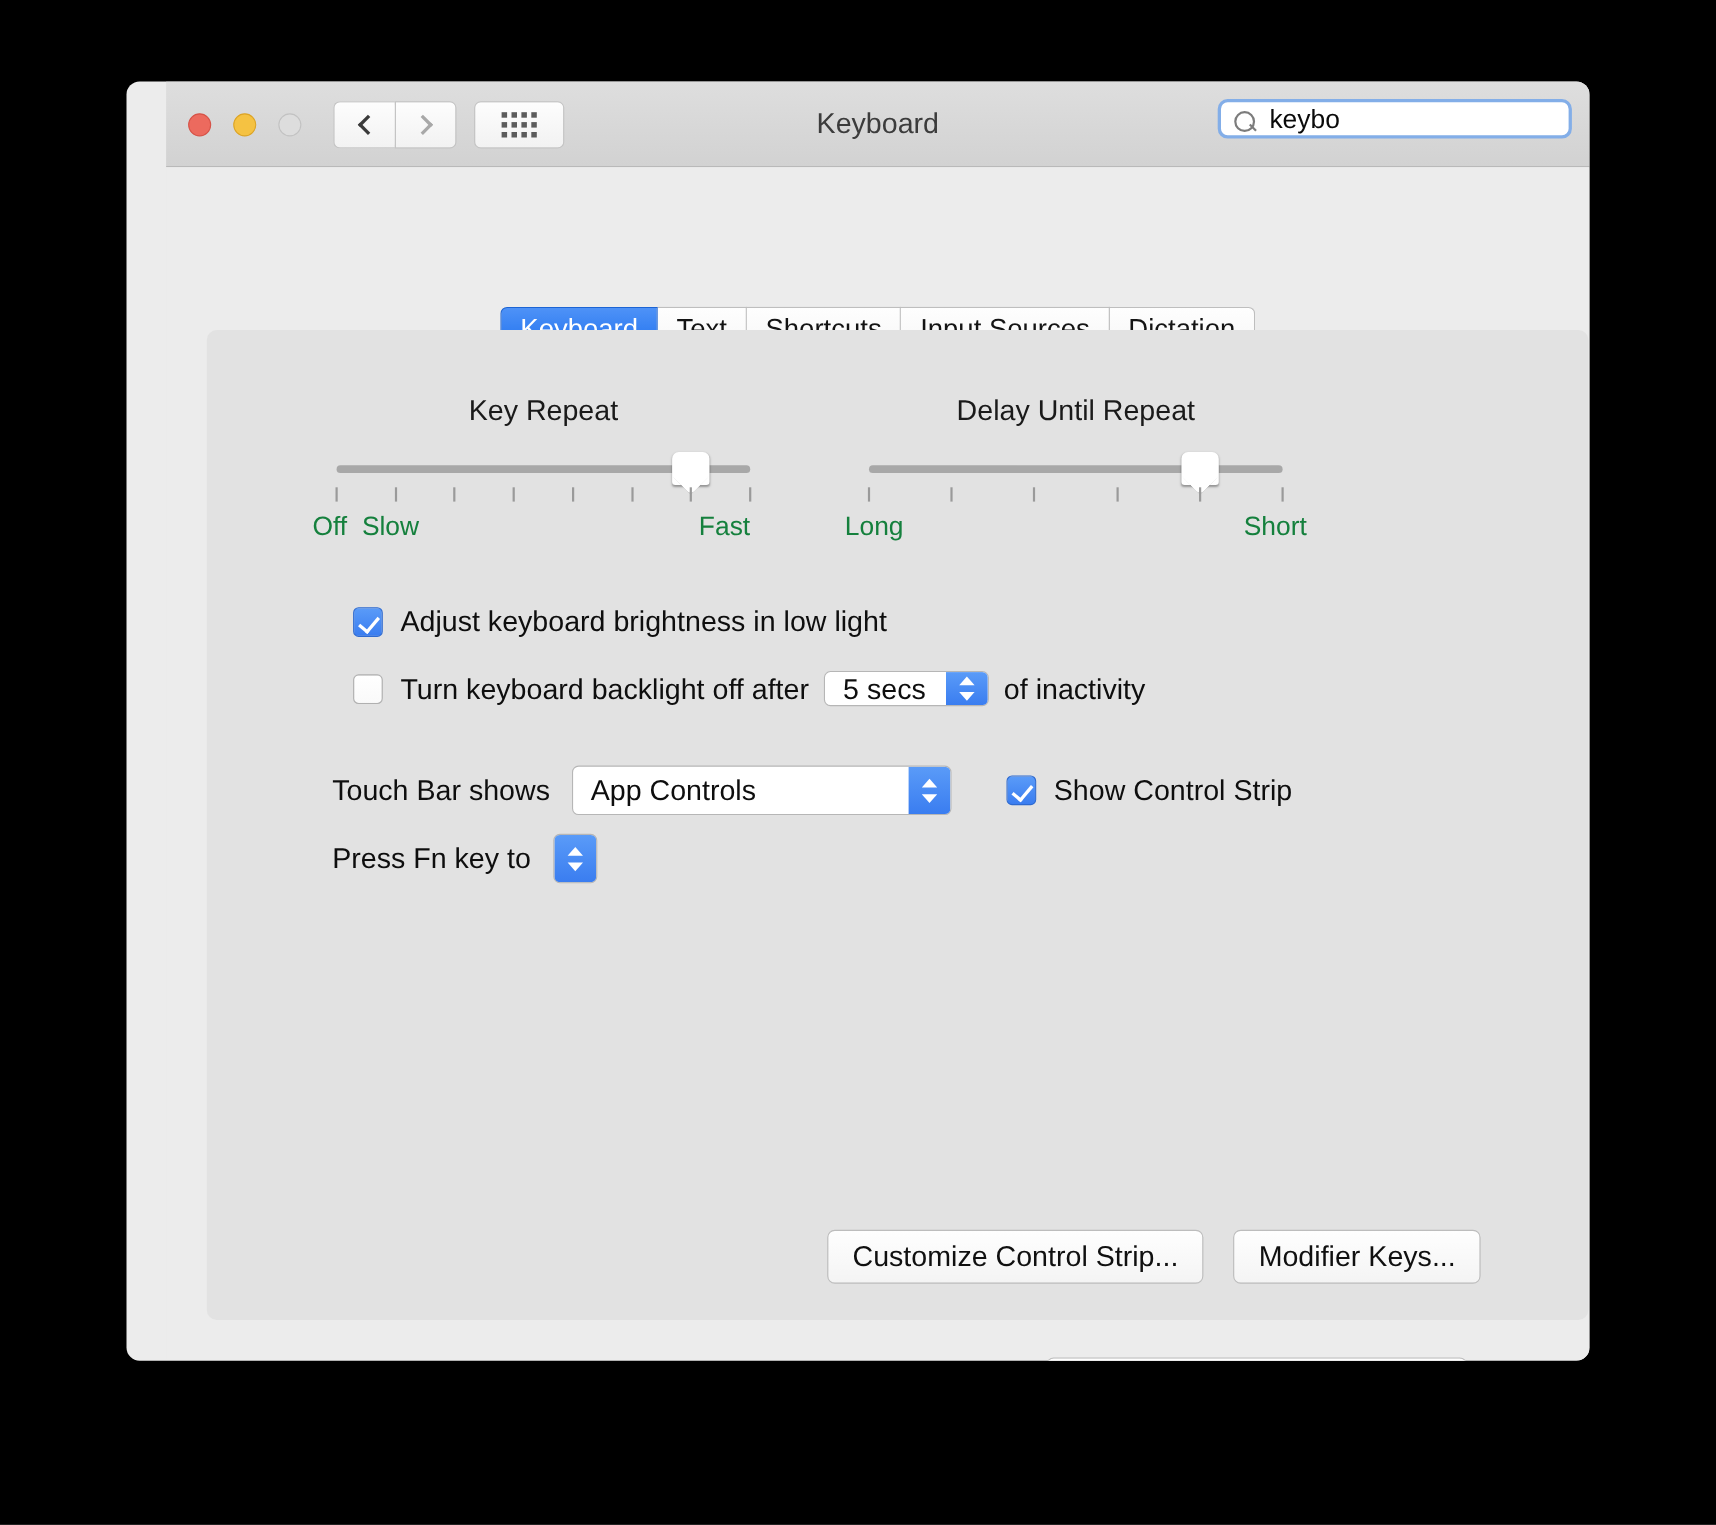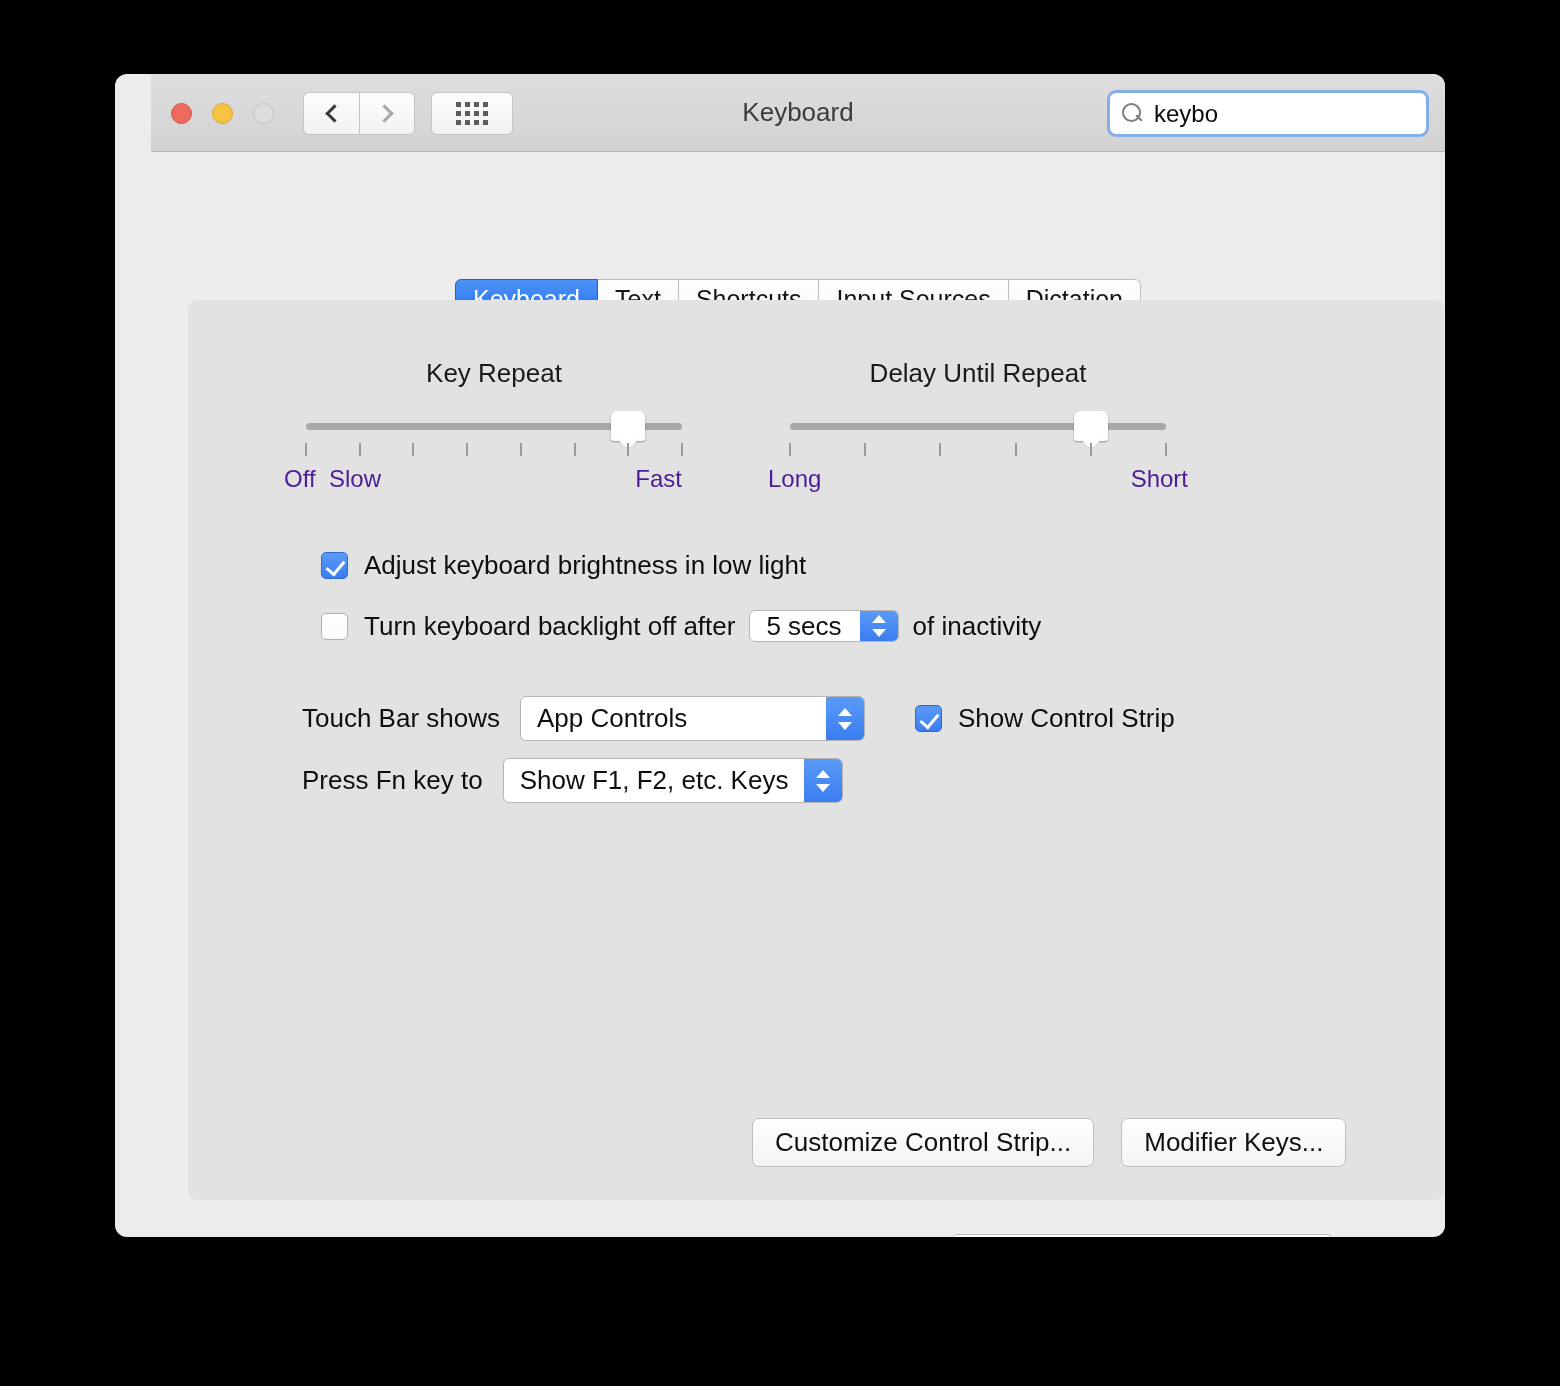--- a/index.html
+++ b/index.html
@@ -90,25 +90,25 @@
     position: absolute;
     left: 0; right: 0; top: 23px;
     text-align: center;
     font-size: 26px;
     color: #3C3C3C;
   }
 
   .search-wrap {
     position: absolute;
     right: 16px; top: 16px;
-    width: 322px; height: 47px;
+    width: 322px; height: 36px;
     border: 3px solid #83AEE8;
     border-radius: 9px;
     background: #FFFFFF;
-    display: flex; align-items: center;
+    display: flex; align-items: flex-end;
     padding: 0 8px 0 12px;
   }
   .search-icon { width: 22px; height: 22px; position: relative; flex: none; }
   .search-icon::before {
     content: ""; position: absolute; left: 0; top: 0;
     width: 15px; height: 15px; border: 2px solid #7C7C7C; border-radius: 50%;
   }
   .search-icon::after {
     content: ""; position: absolute; left: 13px; top: 14px;
     width: 8px; height: 2px; background: #7C7C7C; transform: rotate(45deg);
@@ -193,21 +193,21 @@
     margin-top: -12px;
   }
   .ticks { position: relative; height: 16px; margin-top: 6px; }
   .ticks i {
     position: absolute; top: 0;
     width: 2px; height: 13px; background: #9A9A9A;
     transform: translateX(-50%);
   }
   .slider-labels {
     position: relative; height: 30px; margin-top: 6px;
-    font-size: 24px; color: #4c1d95;
+    font-size: 24px; color: #15803d;
   }
   .slider-labels span { position: absolute; top: 0; white-space: nowrap; }
   .lbl-off   { left: 0px; }
   .lbl-slow  { left: 45px; }
   .lbl-fast  { right: 22px; }
   .lbl-long  { left: 0px; text-align: center; }
   .lbl-short { right: 0px; }
 
   
   .row { position: absolute; display: flex; align-items: center; }
@@ -427,21 +427,20 @@
               <span class="dn"></span>
           </span>
         </span>
         <span class="cb on" style="margin-left:50px;"></span>
         <span class="row-label">Show Control Strip</span>
       </div>
 
       <div class="row" style="left:114px; top:458px;">
         <span class="plain-label">Press Fn key to</span>
         <span class="popup" style="margin-left:20px;">
-          <span class="val">Show F1, F2, etc. Keys</span>
           <span class="arrows">
             <span class="up"></span>
               <span class="dn"></span>
           </span>
         </span>
       </div>
 
 
       <div class="row" style="left:564px; top:818px;">
         <span class="btn">Customize Control Strip...</span>

